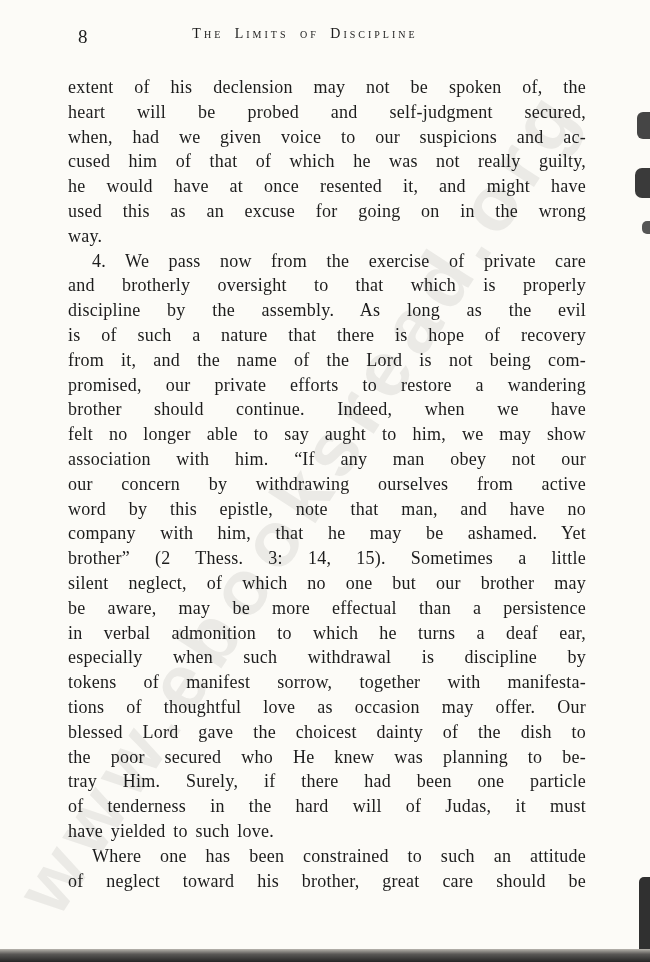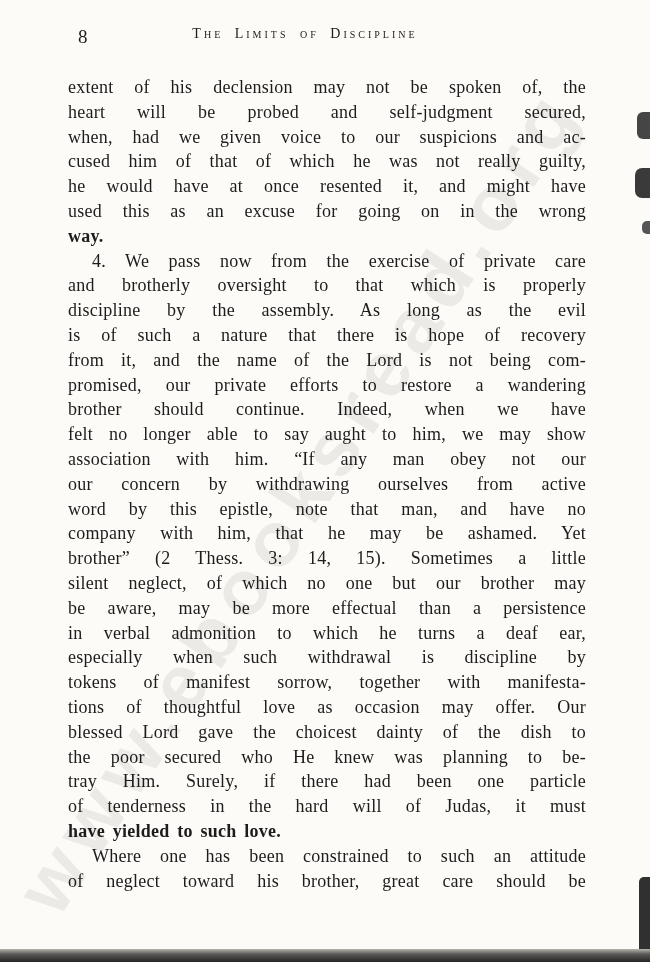--- a/index.html
+++ b/index.html
@@ -67,21 +67,20 @@
   }
   .para { margin: 0; }
   .line {
     text-align: justify;
     text-align-last: justify;
     word-spacing: 1px;
   }
   .line.end {
     text-align-last: left;
     word-spacing: 3px;
-    font-weight: bold;
   }
   .para.indent .line:first-child { text-indent: 24px; }
   
   .artifact {
     position: absolute;
     background: #3c3c3c;
     z-index: 3;
   }
   .a1 { right: 0; top: 112px; width: 13px; height: 27px; border-radius: 6px 0 0 6px; background:#454545; }
   .a2 { right: 0; top: 168px; width: 15px; height: 30px; border-radius: 7px 0 0 7px; background:#3a3a3a; }

